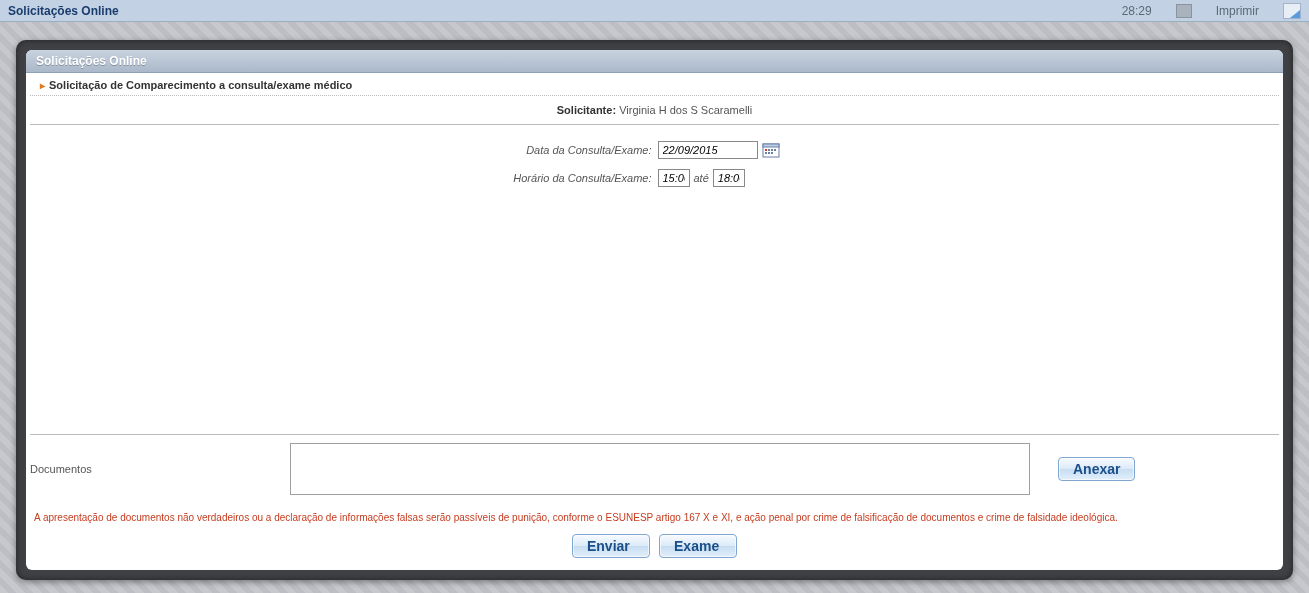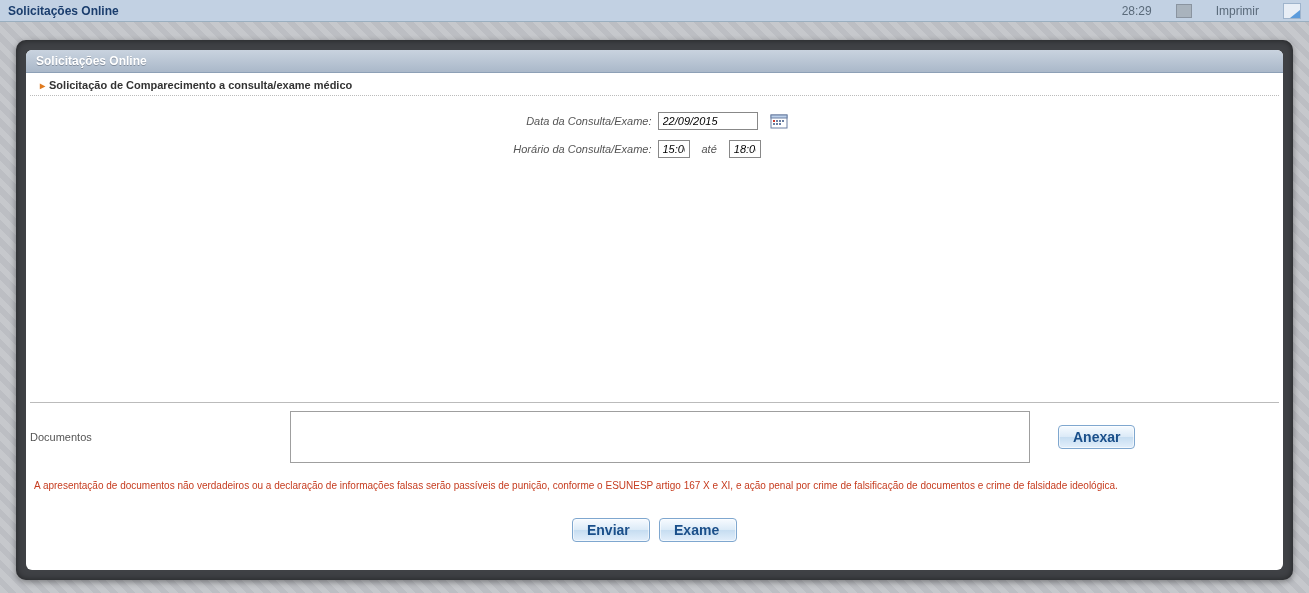--- a/index.html
+++ b/index.html
@@ -146,21 +146,21 @@
   }
   .form-row .lbl {
     width: 380px;
     text-align: right;
   }
   .form-row .ctrls {
     width: 380px;
     text-align: left;
     display: flex;
     align-items: center;
-    gap: 12px;
+    gap: 4px;
   }
   input.text-input {
     font: inherit;
     border: 1px solid #888;
     padding: 2px 4px;
     height: 18px;
     box-sizing: border-box;
     background: #fff;
   }
   .date-input { width: 100px; }
@@ -228,21 +228,21 @@
     font-size: 10px;
     text-align: justify;
     padding: 10px 4px 6px 4px;
     line-height: 1.35;
   }
 
   .footer-btns {
     text-align: center;
     padding: 4px 0 12px 0;
   }
-  .footer-btns .btn { min-width: 78px; margin: 16px 3px; }
+  .footer-btns .btn { min-width: 78px; margin: 0 3px; }
 
 </style>
 </head>
 <body>
 
 <div class="bg-header">
   <span>Solicitações Online</span>
   <div class="right">
     <span>28:29</span>
     <span class="printer-icon"></span>
@@ -257,20 +257,24 @@
       <span>Solicitações Online</span>
     </div>
 
     <div class="section-header">
       <span class="arrow">▸</span>
       <span>Solicitação de Comparecimento a consulta/exame médico</span>
     </div>
 
     <div class="body-area">
 
+      <div class="solicitante-row">
+        <b>Solicitante:</b>
+        <span>Virginia H dos S Scaramelli</span>
+      </div>
 
       <div class="form-rows">
         <div class="form-row">
           <div class="lbl">Data da Consulta/Exame:</div>
           <div class="ctrls">
             <input class="text-input date-input" value="22/09/2015" style="">
             <span class="cal-icon">
               <svg width="18" height="16" viewBox="0 0 18 16">
                 <rect x="1" y="2" width="16" height="13" fill="#fff" stroke="#6a7fa2"></rect>
                 <rect x="1" y="2" width="16" height="3" fill="#bcd0ea" stroke="#6a7fa2"></rect>

